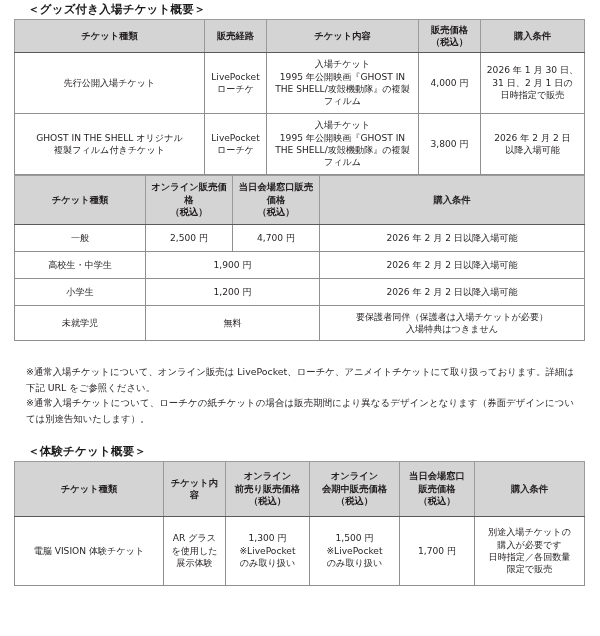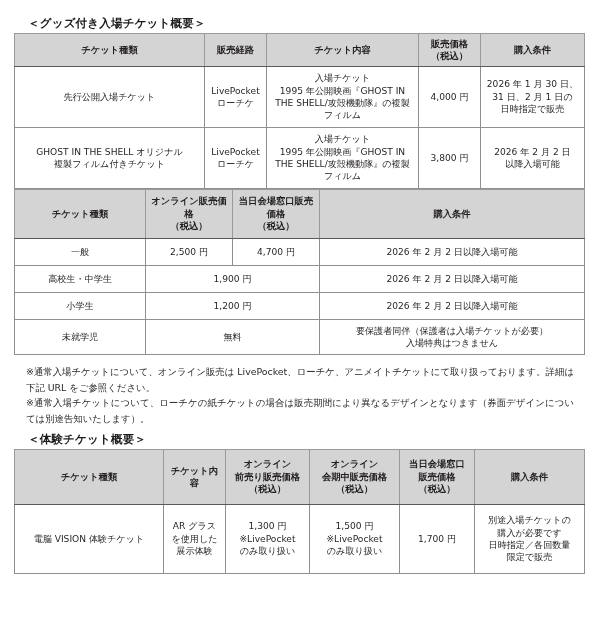--- a/index.html
+++ b/index.html
@@ -24,23 +24,23 @@
   }
   .section-heading {
     font-family: "DejaVu Sans", "Liberation Sans", sans-serif;
     font-weight: bold;
     font-size: 11.5px;
     color: #1a1a1a;
     letter-spacing: 0.2px;
     margin: 0 0 3px 28px;
     line-height: 14px;
   }
-  .heading-1 { padding-top: 16px; }
+  .heading-1 { padding-top: 2px; }
   .heading-2 { margin-top: 9px; }
-  .heading-3 { margin-top: 6px; }
+  .heading-3 { margin-top: 18px; }
 
   table.doc-table {
     border-collapse: collapse;
     table-layout: fixed;
     margin-left: 14px;
     width: 570px;
     border: 1px solid #2b2b2b;
     background: #ffffff;
   }
   table.doc-table td,
@@ -94,21 +94,21 @@
   .t3 col.c1 { width: 149px; }
   .t3 col.c2 { width: 62px; }
   .t3 col.c3 { width: 84px; }
   .t3 col.c4 { width: 90px; }
   .t3 col.c5 { width: 75px; }
   .t3 col.c6 { width: 110px; }
   .t3 thead th { height: 48px; }
   .t3 tbody td { height: 62px; }
 
   .notes {
-    margin: 9px 26px 4px 26px;
+    margin: 23px 26px 4px 26px;
     font-family: "DejaVu Sans", "Liberation Sans", sans-serif;
     font-size: 9.4px;
     line-height: 15.5px;
     color: #231f20;
     text-align: justify;
   }
   .notes p {
     margin: 0;
     text-indent: 0;
   }

